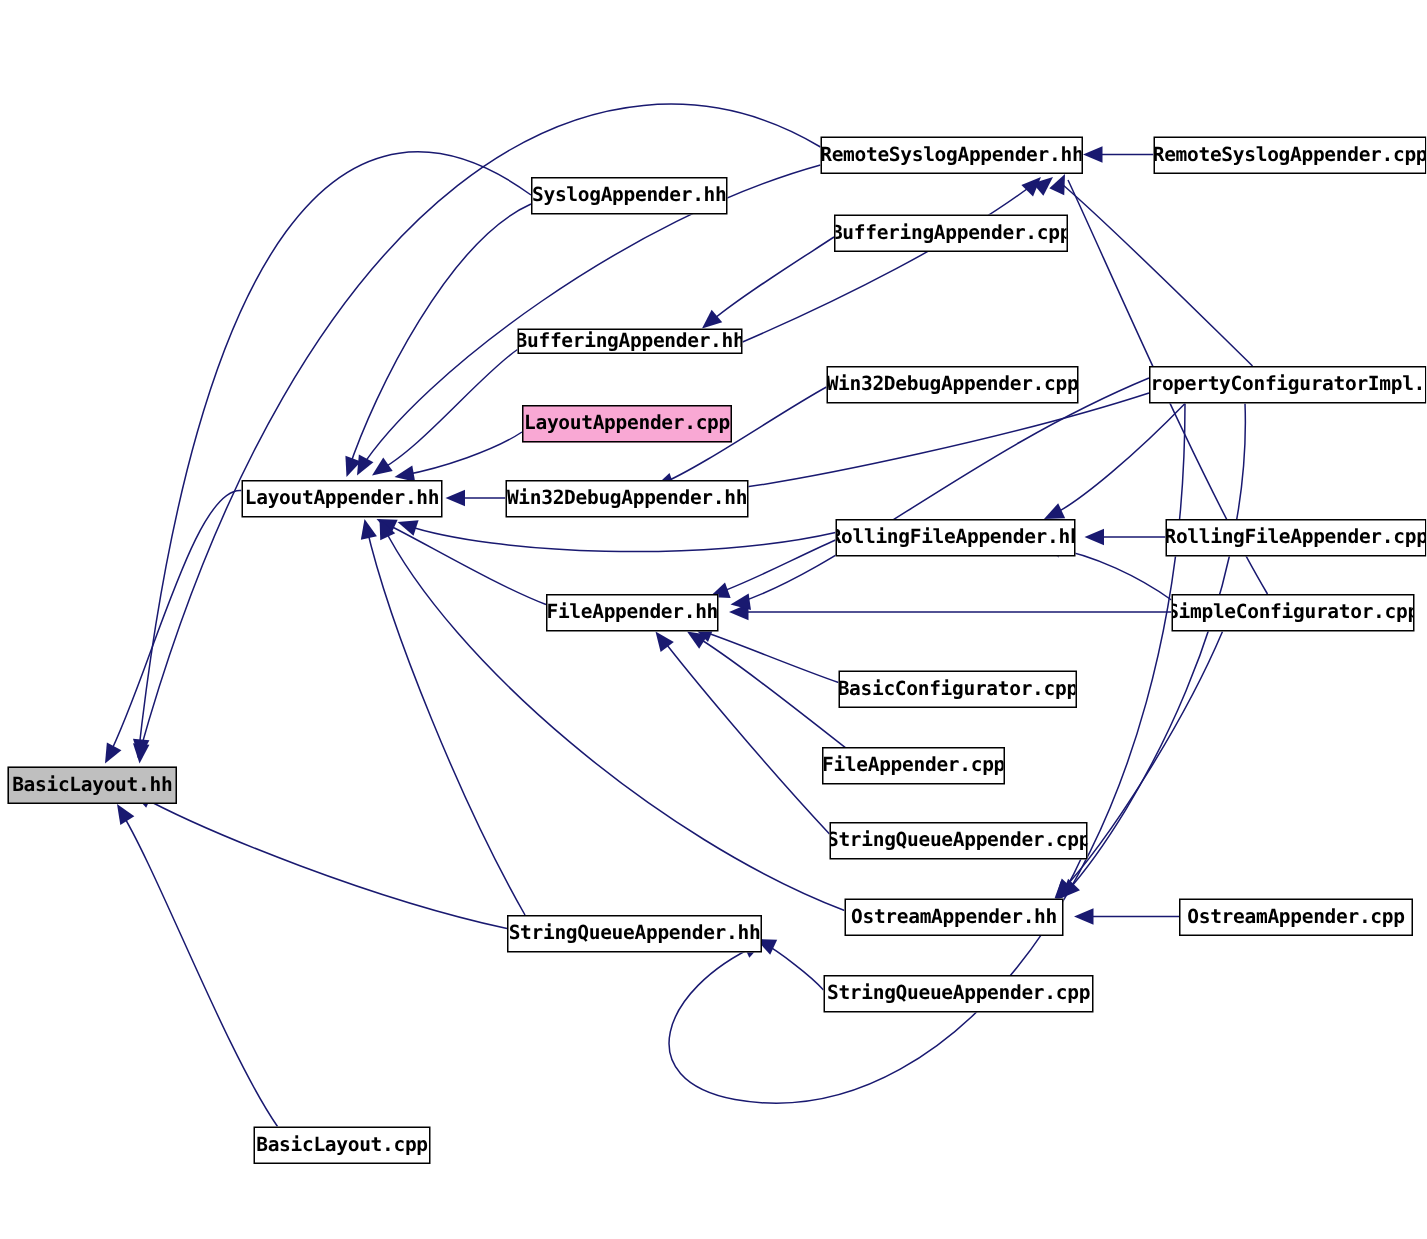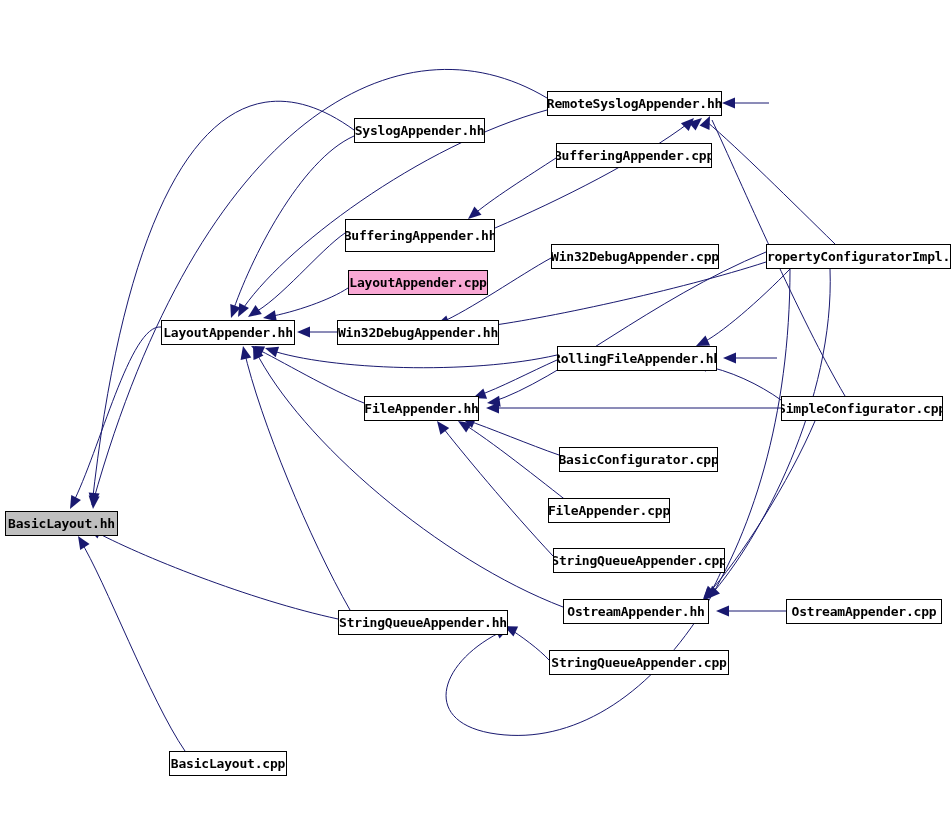--- a/index.html
+++ b/index.html
@@ -131,21 +131,21 @@
     </svg>
 <div class="node focus" style="left: 5px; top: 511px; width: 113px; height: 25px; background: rgb(191, 191, 191); border-color: rgb(0, 0, 0); color: rgb(0, 0, 0);">
       <span class="node-label">BasicLayout.hh</span>
     </div>
     <div class="node" style="left: 161px; top: 320px; width: 134px; height: 25px; background: rgb(255, 255, 255); border-color: rgb(0, 0, 0); color: rgb(0, 0, 0);">
       <span class="node-label">LayoutAppender.hh</span>
     </div>
     <div class="node" style="left: 354px; top: 118px; width: 131px; height: 25px; background: rgb(255, 255, 255); border-color: rgb(0, 0, 0); color: rgb(0, 0, 0); text-align: center;">
       <span class="node-label">SyslogAppender.hh</span>
     </div>
-    <div class="node" style="left: 345px; top: 219px; width: 150px; height: 33px; background: rgb(255, 255, 255); border-color: rgb(0, 0, 0); color: rgb(0, 0, 0);">
+    <div class="node" style="left: 345px; top: 219px; width: 150px; height: 17px; background: rgb(255, 255, 255); border-color: rgb(0, 0, 0); color: rgb(0, 0, 0);">
       <span class="node-label">BufferingAppender.hh</span>
     </div>
     <div class="node" style="left: 348px; top: 270px; width: 140px; height: 25px; background: #f9a8d4; border-color: rgb(0, 0, 0); color: rgb(0, 0, 0);">
       <span class="node-label">LayoutAppender.cpp</span>
     </div>
     <div class="node" style="left: 337px; top: 320px; width: 162px; height: 25px; background: rgb(255, 255, 255); border-color: rgb(0, 0, 0); color: rgb(0, 0, 0);">
       <span class="node-label">Win32DebugAppender.hh</span>
     </div>
     <div class="node" style="left: 364px; top: 396px; width: 115px; height: 25px; background: rgb(255, 255, 255); border-color: rgb(0, 0, 0); color: rgb(0, 0, 0);">
       <span class="node-label">FileAppender.hh</span>
@@ -176,22 +176,28 @@
     </div>
     <div class="node" style="left: 553px; top: 548px; width: 172px; height: 25px; background: rgb(255, 255, 255); border-color: rgb(0, 0, 0); color: rgb(0, 0, 0);">
       <span class="node-label">StringQueueAppender.cpp</span>
     </div>
     <div class="node" style="left: 563px; top: 599px; width: 146px; height: 25px; background: rgb(255, 255, 255); border-color: rgb(0, 0, 0); color: rgb(0, 0, 0);">
       <span class="node-label">OstreamAppender.hh</span>
     </div>
     <div class="node" style="left: 549px; top: 650px; width: 180px; height: 25px; background: rgb(255, 255, 255); border-color: rgb(0, 0, 0); color: rgb(0, 0, 0);">
       <span class="node-label">StringQueueAppender.cpp</span>
     </div>
+    <div class="node" style="left: 769px; top: 91px; width: 182px; height: 25px; background: rgb(255, 255, 255); border-color: rgb(0, 0, 0); color: rgb(0, 0, 0);">
+      <span class="node-label">RemoteSyslogAppender.cpp</span>
+    </div>
     <div class="node" style="left: 766px; top: 244px; width: 185px; height: 25px; background: rgb(255, 255, 255); border-color: rgb(0, 0, 0); color: rgb(0, 0, 0);">
       <span class="node-label">PropertyConfiguratorImpl.c</span>
+    </div>
+    <div class="node" style="left: 777px; top: 346px; width: 174px; height: 25px; background: rgb(255, 255, 255); border-color: rgb(0, 0, 0); color: rgb(0, 0, 0);">
+      <span class="node-label">RollingFileAppender.cpp</span>
     </div>
     <div class="node" style="left: 781px; top: 396px; width: 162px; height: 25px; background: rgb(255, 255, 255); border-color: rgb(0, 0, 0); color: rgb(0, 0, 0);">
       <span class="node-label">SimpleConfigurator.cpp</span>
     </div>
     <div class="node" style="left: 786px; top: 599px; width: 156px; height: 25px; background: rgb(255, 255, 255); border-color: rgb(0, 0, 0); color: rgb(0, 0, 0);">
       <span class="node-label">OstreamAppender.cpp</span>
     </div>
   </div>
 
 </body></html>

